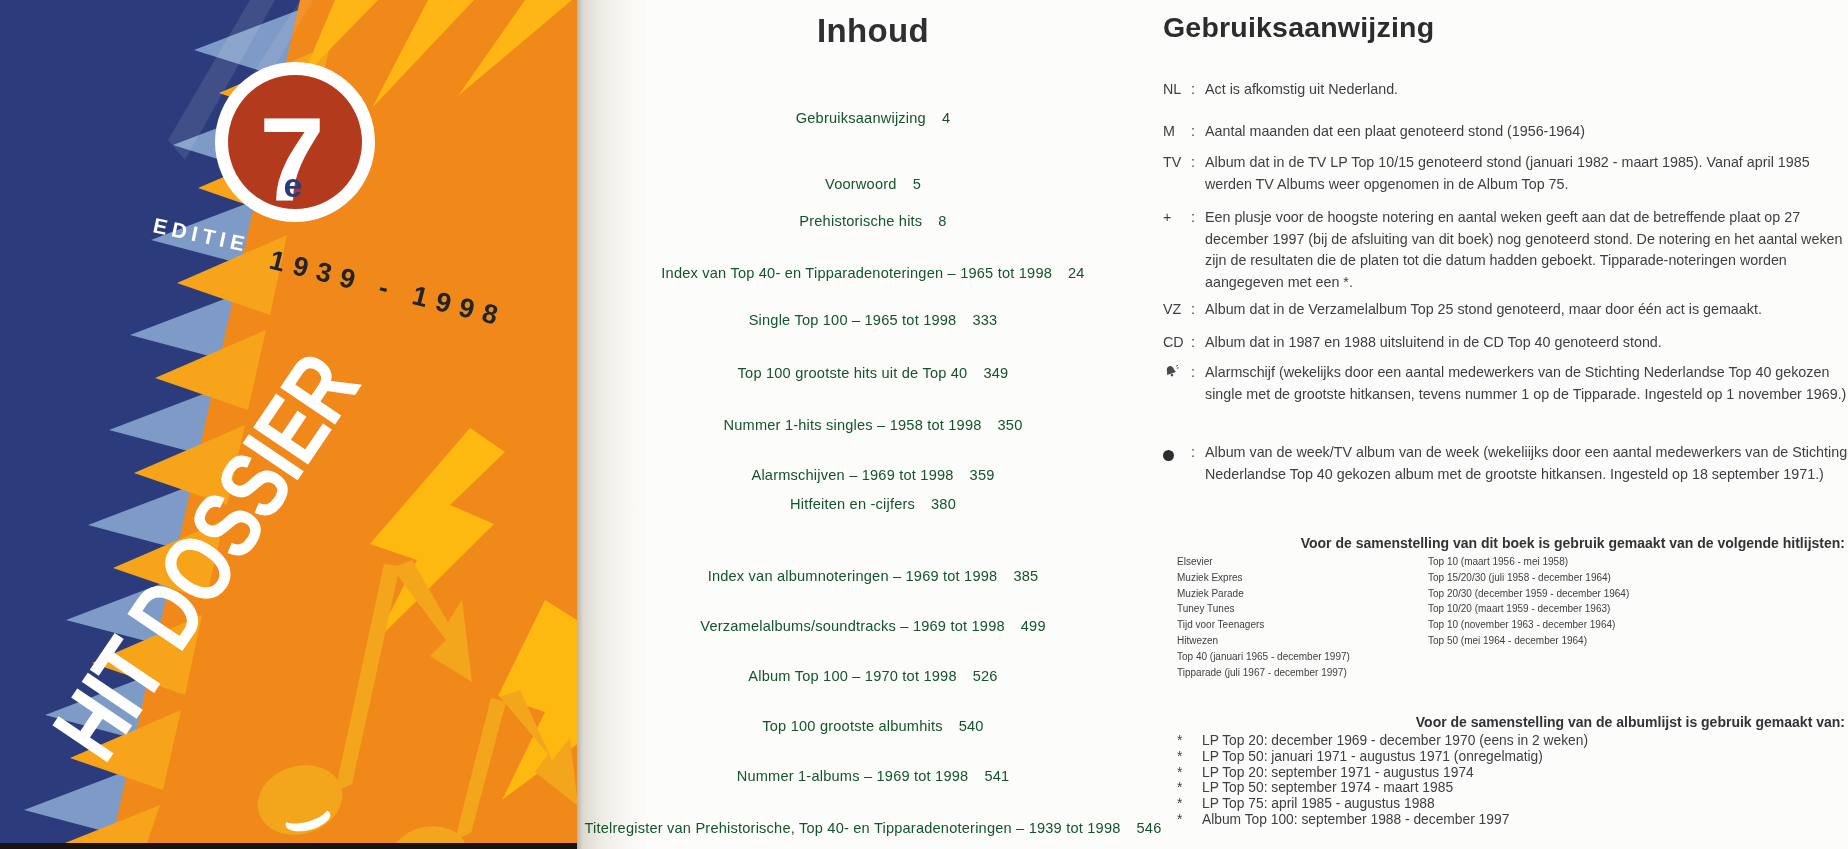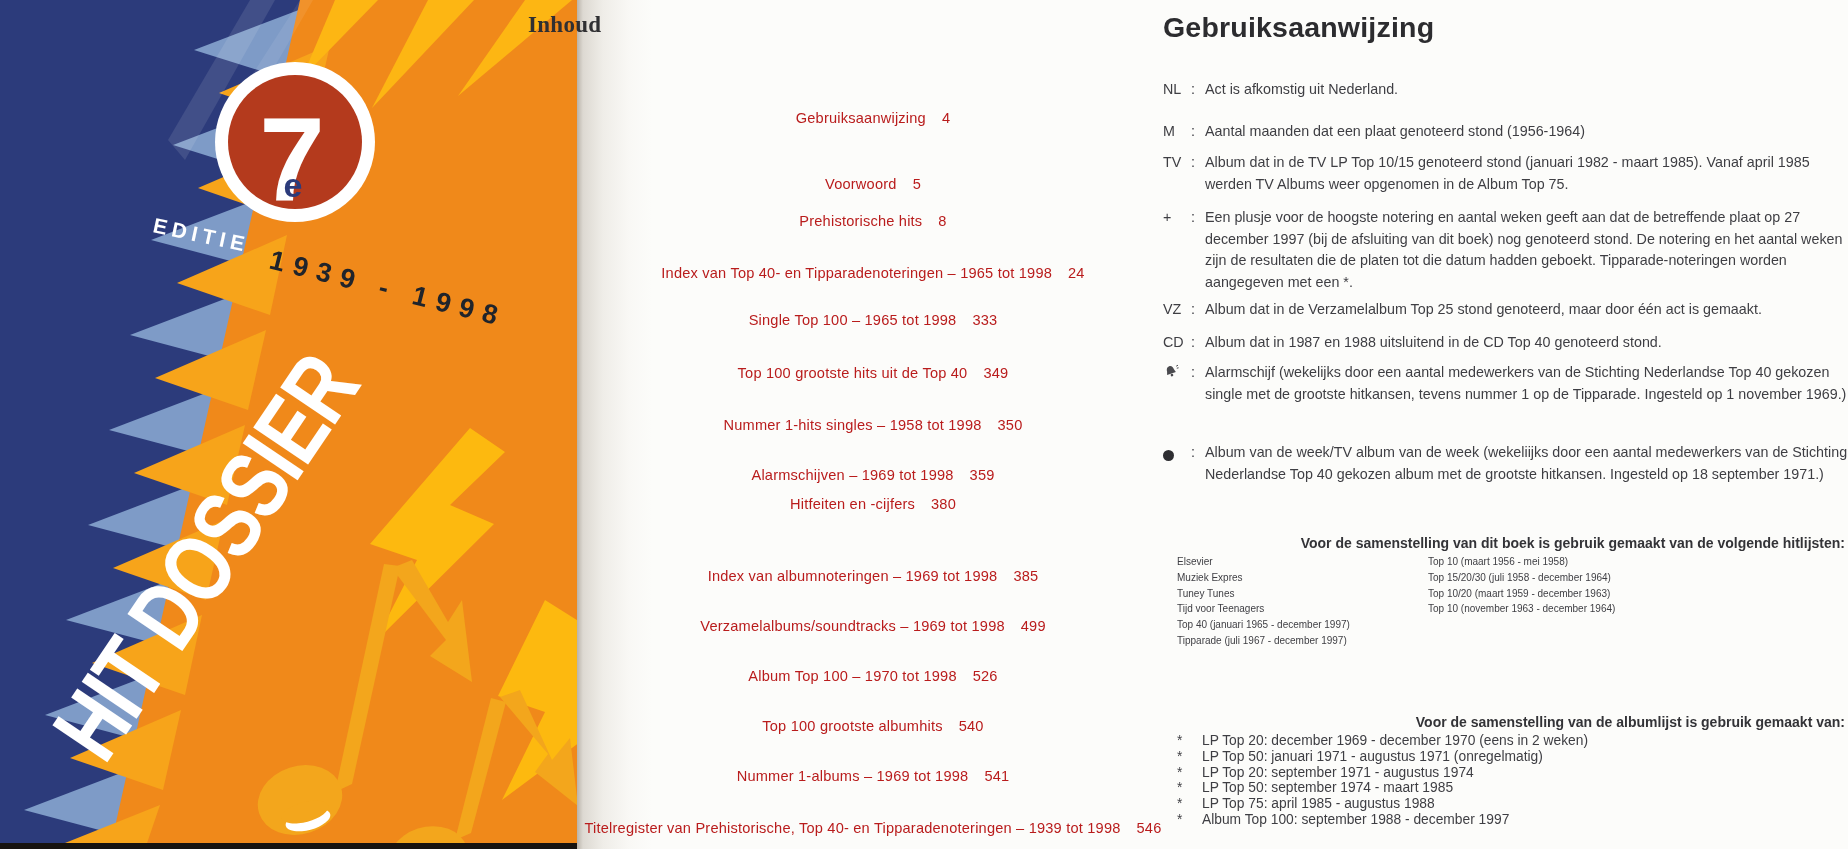--- a/index.html
+++ b/index.html
@@ -5,24 +5,24 @@
   html,body{margin:0;padding:0;background:#e9e7e2;}
   #screen{position:relative;width:1848px;height:849px;background:#fcfcfa;overflow:hidden;
           font-family:"Liberation Sans","DejaVu Sans",sans-serif;}
   
   #cover{position:absolute;left:0;top:0;width:580px;height:849px;}
   
   #gutter{position:absolute;left:577px;top:0;width:75px;height:849px;
           background:linear-gradient(90deg,#b9b3aa 0px,#ddd9d2 6px,#efede8 26px,#f9f8f5 52px,#fcfcfa 75px);}
   
   .trow{position:absolute;left:528px;width:690px;text-align:center;white-space:nowrap;
-        font-size:14.6px;color:#b91c1c;letter-spacing:.2px;}
+        font-size:14.6px;color:#14532d;letter-spacing:.2px;}
   .trow .pg{margin-left:16px;}
-  #toc-title{position:absolute;left:528px;top:12px;width:690px;text-align:left;
-             font-size:23px;font-weight:bold;color:#2f2f32;letter-spacing:.3px;font-family:Liberation Serif, serif;}
+  #toc-title{position:absolute;left:528px;top:12px;width:690px;text-align:center;
+             font-size:33px;font-weight:bold;color:#2f2f32;letter-spacing:.3px;}
   
   #instr-title{position:absolute;left:1163px;top:11px;font-size:28.5px;font-weight:bold;
                color:#2c2c2f;letter-spacing:.2px;}
   .def{position:absolute;left:1163px;display:flex;align-items:flex-start;
        font-size:14.3px;color:#3e3e43;line-height:21.5px;}
   .def-label{width:28px;flex:none;}
   .def-colon{width:14px;flex:none;}
   .def-text{width:648px;}
   .bell{position:relative;top:2px;}
   .dot{display:inline-block;width:11px;height:11px;border-radius:50%;background:#2e2e31;
@@ -197,28 +197,36 @@
     <div class="hd">Voor de samenstelling van dit boek is gebruik gemaakt van de volgende hitlijsten:</div>
     <div class="hlrow">
         <span class="hl-src">Elsevier</span>
         <span>Top 10 (maart 1956 - mei 1958)</span>
       </div>
     <div class="hlrow">
         <span class="hl-src">Muziek Expres</span>
         <span>Top 15/20/30 (juli 1958 - december 1964)</span>
       </div>
     <div class="hlrow">
+        <span class="hl-src">Muziek Parade</span>
+        <span>Top 20/30 (december 1959 - december 1964)</span>
+      </div>
+    <div class="hlrow">
         <span class="hl-src">Tuney Tunes</span>
         <span>Top 10/20 (maart 1959 - december 1963)</span>
       </div>
     <div class="hlrow">
         <span class="hl-src">Tijd voor Teenagers</span>
         <span>Top 10 (november 1963 - december 1964)</span>
       </div>
     <div class="hlrow">
+        <span class="hl-src">Hitwezen</span>
+        <span>Top 50 (mei 1964 - december 1964)</span>
+      </div>
+    <div class="hlrow">
         <span class="hl-src">Top 40 (januari 1965 - december 1997)</span>
         <span></span>
       </div>
     <div class="hlrow">
         <span class="hl-src">Tipparade (juli 1967 - december 1997)</span>
         <span></span>
       </div>
   </div>
 
   <div class="sect" style="top:714px">

